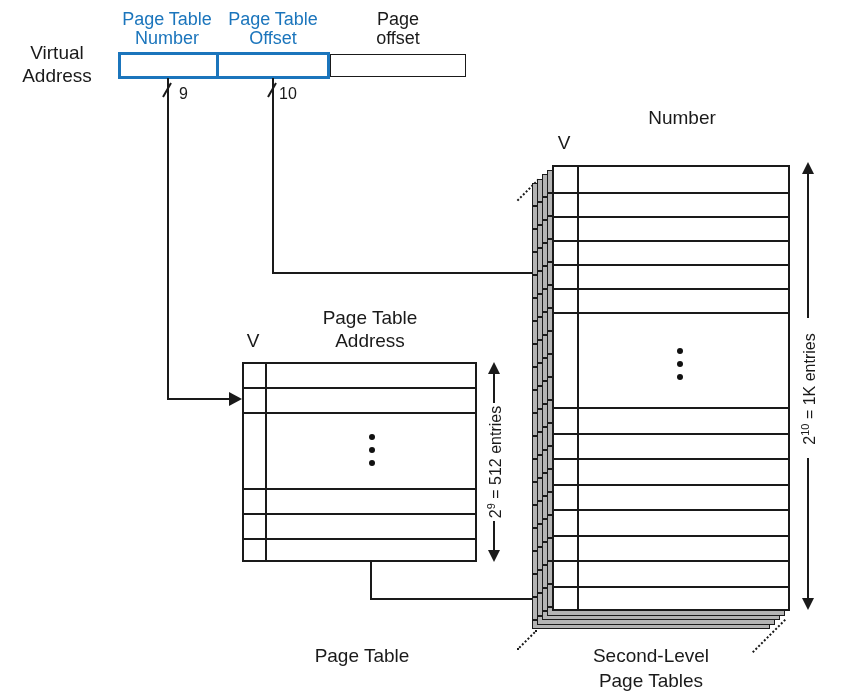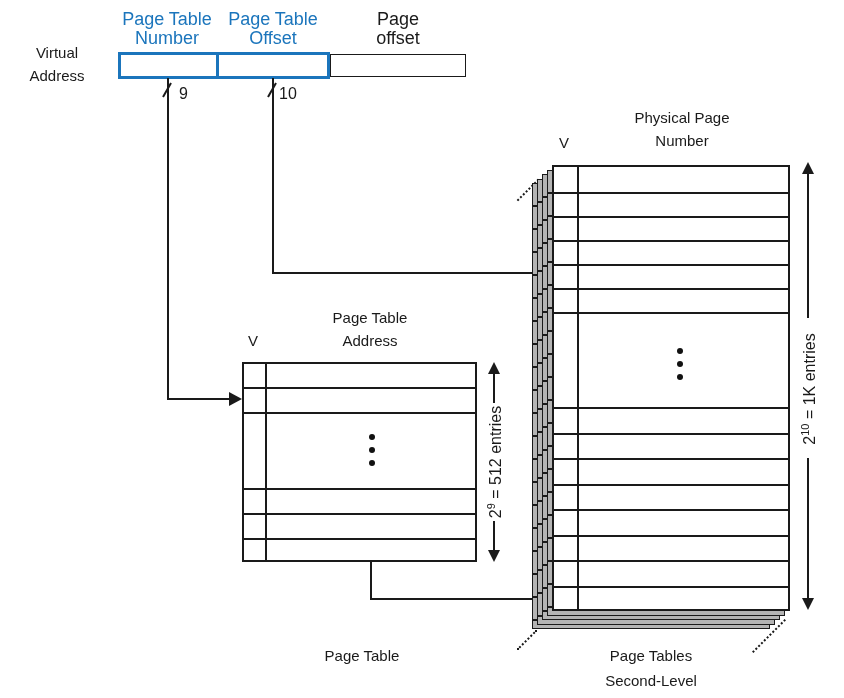--- a/index.html
+++ b/index.html
@@ -2,21 +2,21 @@
 <html><head>
 <meta charset="utf-8">
 <style>
   html,body{margin:0;padding:0;background:#fff;}
   #canvas{
     position:relative;width:844px;height:698px;background:#ffffff;
     font-family:"Liberation Sans","DejaVu Sans",sans-serif;color:#1a1a1a;overflow:hidden;
   }
   .abs{position:absolute;}
   .ctr{transform:translateX(-50%);text-align:center;}
-  .lbl{font-size:15px;line-height:23px;white-space:nowrap;}
+  .lbl{font-size:19px;line-height:23px;white-space:nowrap;}
   .fld-lbl{font-size:18px;line-height:19px;white-space:nowrap;}
   .blue{color:#1b75bc;}
   .hline{position:absolute;height:2px;background:#1a1a1a;}
   .vline{position:absolute;width:2px;background:#1a1a1a;}
   .arrow-right{position:absolute;width:0;height:0;border-top:7px solid transparent;border-bottom:7px solid transparent;border-left:13px solid #1a1a1a;}
   .arrow-up{position:absolute;width:0;height:0;border-left:6px solid transparent;border-right:6px solid transparent;border-bottom:12px solid #1a1a1a;}
   .arrow-down{position:absolute;width:0;height:0;border-left:6px solid transparent;border-right:6px solid transparent;border-top:12px solid #1a1a1a;}
   .slash{position:absolute;width:2px;height:16px;background:#1a1a1a;transform:rotate(30deg);}
   .bits{position:absolute;font-size:16px;}
   .tbl{position:absolute;background:#fff;border:2px solid #1a1a1a;box-sizing:border-box;}
@@ -106,21 +106,20 @@
 
   <div class="vline" style="left:370px;top:561px;height:39px;"></div>
   <div class="hline" style="left:370px;top:598px;width:165px;"></div>
   <div class="arrow-right" style="left:534px;top:592px;"></div>
 
   <div class="abs lbl ctr" style="left:362px;top:643px;line-height:25px;">
     <div>Page Table</div>
   </div>
 
   <div class="abs lbl ctr" style="left:682px;top:106px;">
-    <div>Physical Page</div>
     <div>Number</div>
   </div>
   <div class="abs lbl ctr" style="left:564px;top:131px;">V</div>
 
   <div class="dotted" style="left:513px;top:189px;width:30px;"></div>
   <div class="dotted" style="left:513px;top:639px;width:28px;"></div>
   <div class="dotted" style="left:746px;top:635px;width:46px;"></div>
 
   <div class="abs" style="left:532px;top:165px;width:262px;height:470px;">
     <div class="layer" style="left:0;top:18px;">
@@ -162,17 +161,17 @@
 
   <div class="arrow-up" style="left:802px;top:162px;"></div>
   <div class="vline" style="left:807px;top:173px;height:145px;"></div>
   <div class="rot-label" style="left:809px;top:389px;">
     <span>2</span><sup>10</sup><span> = 1K entries</span>
   </div>
   <div class="vline" style="left:807px;top:458px;height:140px;"></div>
   <div class="arrow-down" style="left:802px;top:598px;"></div>
 
   <div class="abs lbl ctr" style="left:651px;top:643px;line-height:25px;">
+    <div>Second-Level</div>
     <div>Page Tables</div>
-    <div>Second-Level</div>
   </div>
 
 </div>
 
 </body></html>

